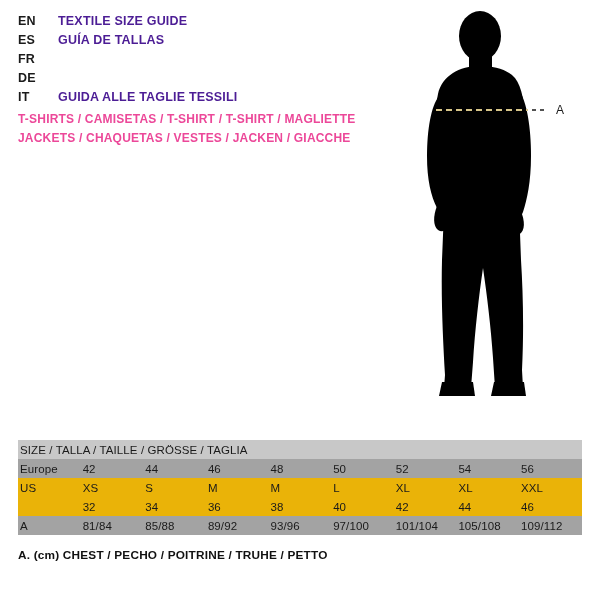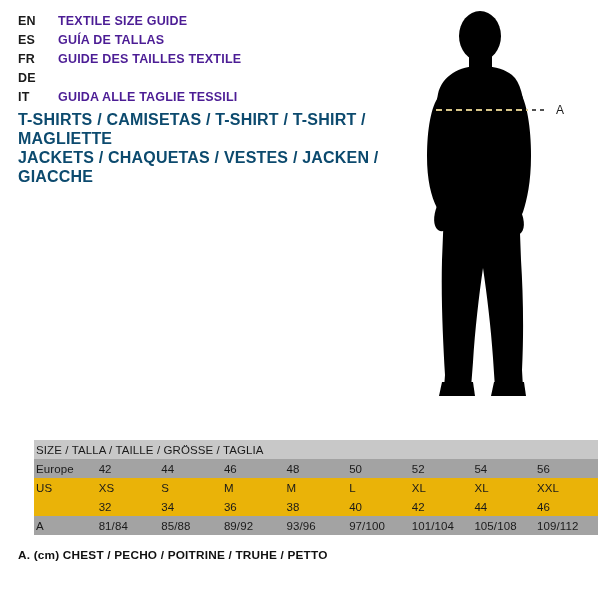--- a/index.html
+++ b/index.html
@@ -46,25 +46,25 @@
   }
 
   
   .cat-block {
     position: absolute;
     left: 18px;
     top: 110px;
     width: 400px;
   }
   .cat-line {
-    font-size: 16px;
+    font-size: 12px;
     font-weight: bold;
     letter-spacing: 0.2px;
     line-height: 19px;
-    color: #0c4a6e;
+    color: #ec4899;
   }
 
   
   .figure-wrap {
     position: absolute;
     left: 395px;
     top: 10px;
     width: 200px;
     height: 390px;
   }
@@ -88,21 +88,20 @@
     letter-spacing: 0.2px;
     color: #111;
   }
 
   
   .table-wrap {
     position: absolute;
     left: 18px;
     top: 440px;
     width: 564px;
-    margin-left: 16px;
   }
   table.size-table {
     border-collapse: collapse;
     width: 564px;
     font-size: 11.5px;
     table-layout: fixed;
   }
   table.size-table td {
     height: 19px;
     padding: 0 0 0 2px;
@@ -140,21 +139,20 @@
     <div class="lang-row">
       <span class="lang-code">EN</span>
       <span class="lang-text">TEXTILE SIZE GUIDE</span>
     </div>
     <div class="lang-row">
       <span class="lang-code">ES</span>
       <span class="lang-text">GUÍA DE TALLAS</span>
     </div>
     <div class="lang-row">
       <span class="lang-code">FR</span>
-      <span class="lang-text">GUIDE DES TAILLES TEXTILE</span>
     </div>
     <div class="lang-row">
       <span class="lang-code">DE</span>
     </div>
     <div class="lang-row">
       <span class="lang-code">IT</span>
       <span class="lang-text">GUIDA ALLE TAGLIE TESSILI</span>
     </div>
   </div>
 

